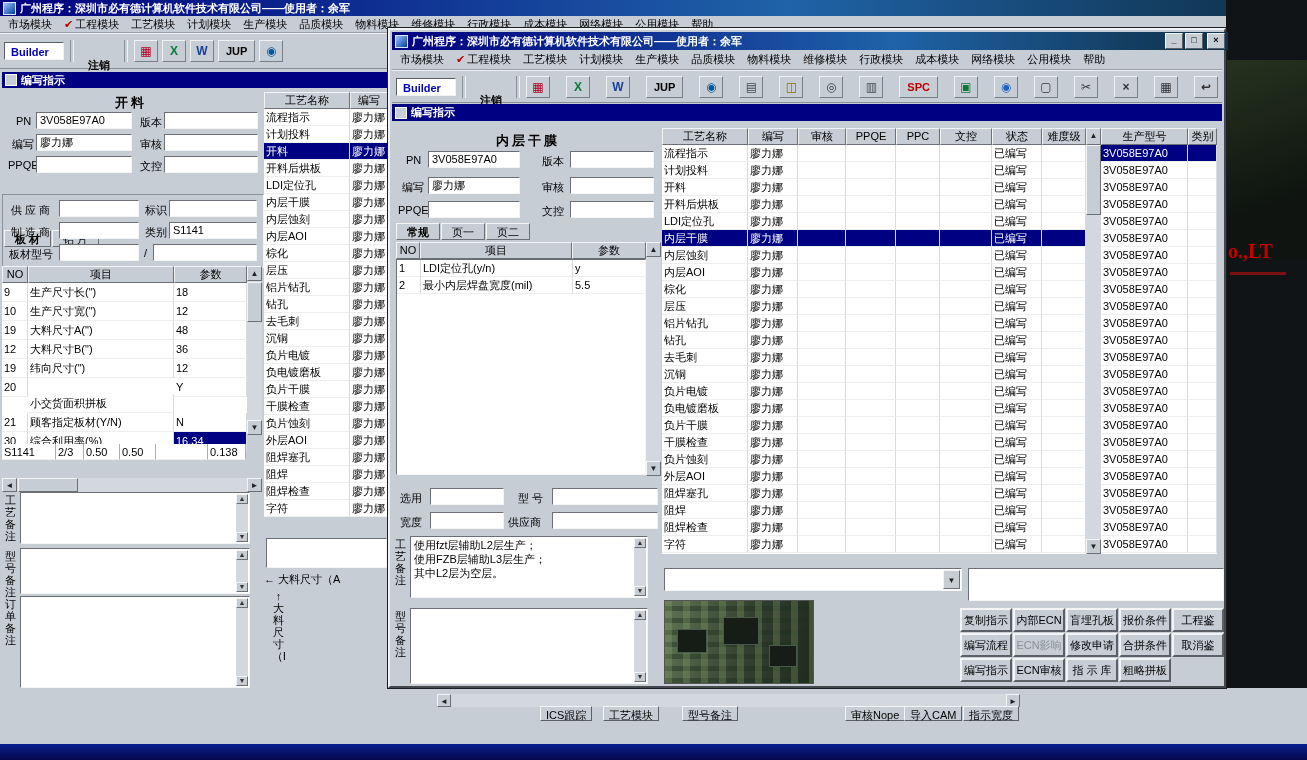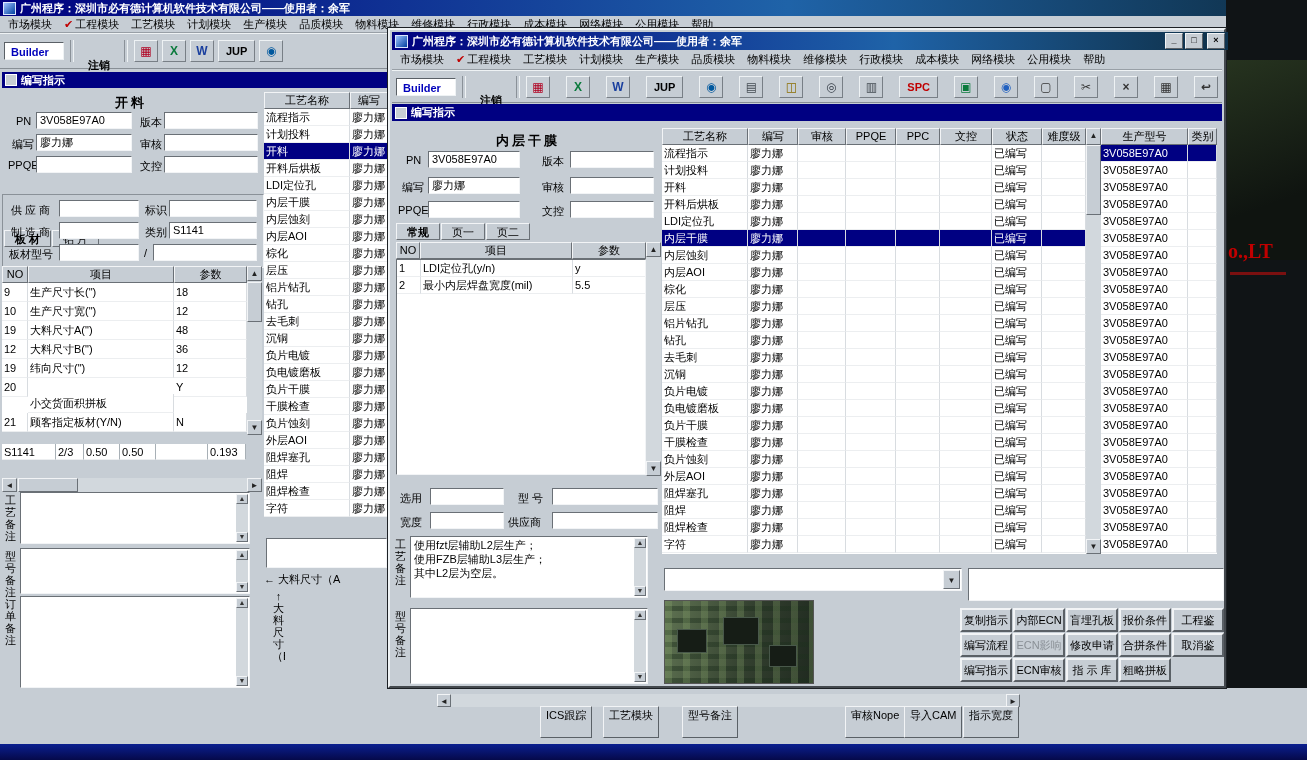--- a/index.html
+++ b/index.html
@@ -67,21 +67,21 @@
   .sbtn{background:#c6cdd4;border:1px solid;border-color:#f2f4f6 #6a7076 #6a7076 #f2f4f6;font-size:8px;
     text-align:center;color:#222;box-sizing:border-box;line-height:13px;}
   .thumb{background:#c6cdd4;border:1px solid;border-color:#f2f4f6 #6a7076 #6a7076 #f2f4f6;box-sizing:border-box;}
 
   .abtn{background:#c6cdd4;border:2px solid;border-color:#f2f4f6 #5a6066 #5a6066 #f2f4f6;display:flex;align-items:center;
     justify-content:center;font-size:11px;box-sizing:border-box;overflow:hidden;white-space:nowrap;}
   .abtn.dis{color:#8a9096;}
   .abtn.empty{visibility:hidden;}
   #actions{display:grid;grid-template-columns:repeat(5,52px);grid-auto-rows:24px;gap:1px;}
   .bbtn{background:#c6cdd4;border:1px solid;border-color:#f2f4f6 #5a6066 #5a6066 #f2f4f6;padding:1px 5px;
-    height:32px;line-height:14px;box-sizing:border-box;white-space:nowrap;}
+    height:15px;line-height:14px;box-sizing:border-box;white-space:nowrap;}
 
   .bluebar{background:linear-gradient(180deg,#0a1f8f,#05094a);}
   .wtext{color:#c00000;font-family:"Liberation Serif","DejaVu Serif",serif;font-weight:bold;font-size:20px;white-space:nowrap;}
 
   .pcb{background:
     repeating-linear-gradient(90deg,rgba(140,170,110,.28) 0 7px,rgba(0,0,0,0) 7px 18px),
     repeating-linear-gradient(0deg,rgba(30,48,30,.45) 0 5px,rgba(0,0,0,0) 5px 12px),
     linear-gradient(100deg,#5f7352,#33402f 55%,#202a20);
     border:1px solid #555;box-sizing:border-box;overflow:hidden;}
   .chip{position:absolute;background:#161d16;border:1px solid #48584a;}
@@ -197,37 +197,42 @@
           <div class="trow">
             <div class="cell" style="width: 26px;">20</div>
             <div class="cell" style="width: 146px; margin-top: 16px;">小交货面积拼板</div>
             <div class="cell" style="width: 73px;">Y</div>
           </div>
           <div class="trow">
             <div class="cell" style="width: 26px;">21</div>
             <div class="cell" style="width: 146px;">顾客指定板材(Y/N)</div>
             <div class="cell" style="width: 73px;">N</div>
           </div>
+          <div class="trow">
+            <div class="cell" style="width: 26px;">30</div>
+            <div class="cell" style="width: 146px;">综合利用率(%)</div>
+            <div class="cell sel" style="width: 73px;">16.34</div>
+          </div>
         </div>
     </div>
     <div class="abs sb" style="left:247px;top:266px;width:15px;height:169px;">
       <div class="sbtn" style="width:15px;height:15px;">▲</div>
       <div class="thumb" style="width:15px;height:40px;margin-top:1px;"></div>
       <div class="sbtn abs" style="left:0;bottom:0;width:15px;height:15px;">▼</div>
     </div>
 
     <div class="abs" style="left:2px;top:444px;width:244px;">
       <div id="boardrow" class="tbody">
           <div class="trow">
             <div class="cell" style="width: 54px;">S1141</div>
             <div class="cell" style="width: 28px;">2/3</div>
             <div class="cell" style="width: 36px;">0.50</div>
             <div class="cell" style="width: 36px;">0.50</div>
             <div class="cell" style="width: 52px;"></div>
-            <div class="cell" style="width: 38px;">0.193</div>
+            <div class="cell" style="width: 38px;">0.138</div>
           </div>
         </div>
     </div>
     <div class="abs sb" style="left:2px;top:478px;width:260px;height:14px;">
       <div class="sbtn abs" style="left:0;top:0;width:15px;height:14px;">◄</div>
       <div class="thumb abs" style="left:16px;top:0;width:60px;height:14px;"></div>
       <div class="sbtn abs" style="right:0;top:0;width:15px;height:14px;">►</div>
     </div>
 
     <div class="vlab" style="left:4px;top:494px;">工艺备注</div>

